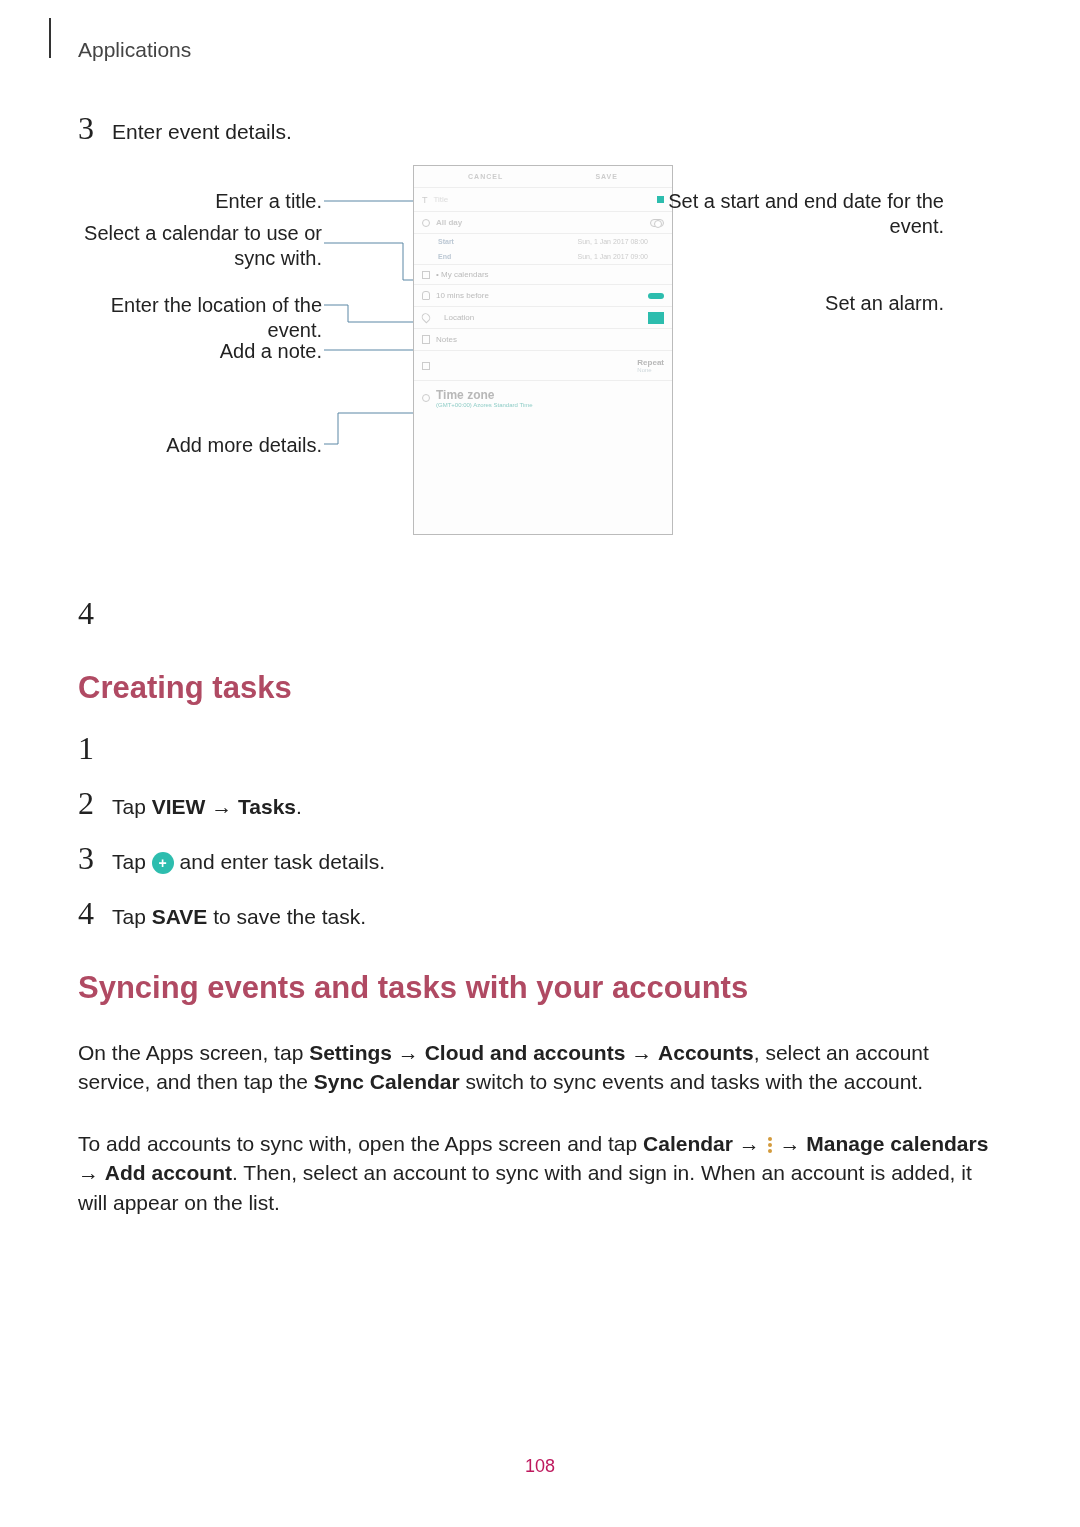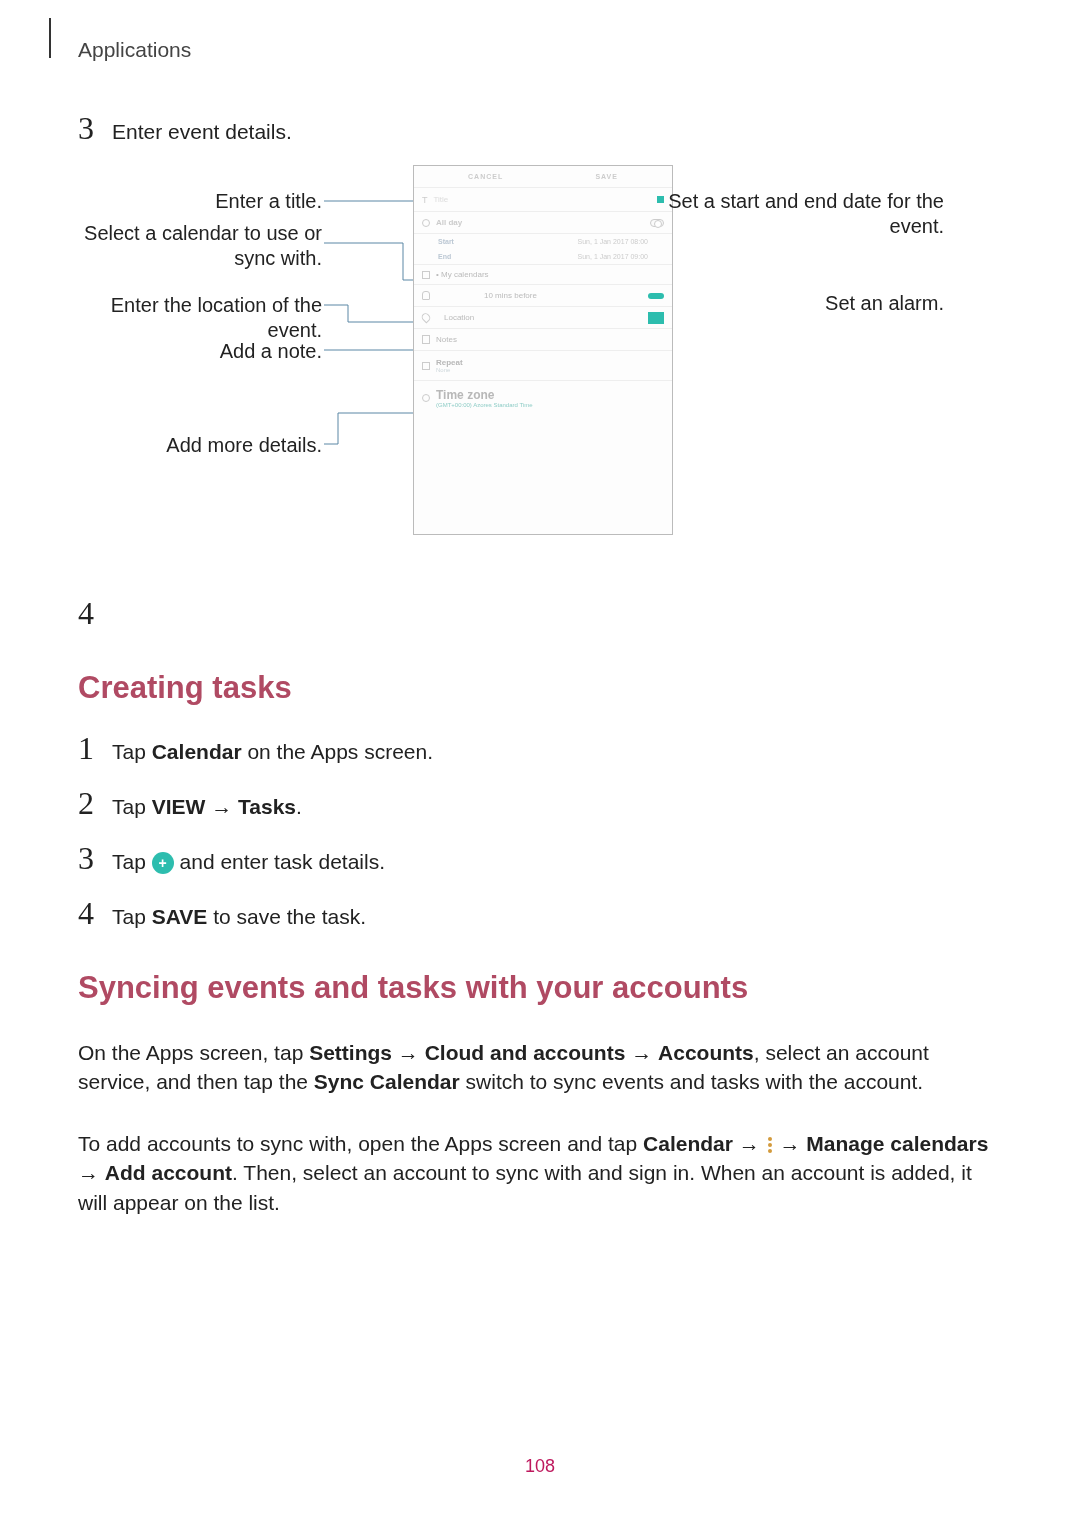--- a/index.html
+++ b/index.html
@@ -131,29 +131,29 @@
   .allday-row .clock { width:8px;height:8px;border:0.7px solid #ccc;border-radius:50%;margin-right:6px;}
   .allday-row .lbl { color:#ccc; font-weight:bold;}
   .allday-row .toggle { width:14px;height:8px;border:0.7px solid #ccc;border-radius:4px;margin-left:auto;position:relative;background:#fafafa;}
   .allday-row .toggle::after{content:'';position:absolute;right:1px;top:0.5px;width:6px;height:6px;border:0.5px solid #ccc;border-radius:50%;background:#fff;}
   .startend-box { border-bottom:1px solid #eee;}
   .startend-row { display:flex; padding:4px 24px 4px 24px; font-size:7px; color:#bcc8d4; font-weight:bold;}
   .startend-row .lbl{}
   .startend-row .val{margin-left:auto; color:#ccc; font-weight:normal;}
   .cal-row { height:20px;}
   .cal-row .cal-icon{width:8px;height:8px;border:0.7px solid #ccc;margin-right:6px;}
-  .alarm-row { height:22px;gap:48px;}
+  .alarm-row { height:22px;}
   .alarm-row .bell{width:8px;height:9px;border:0.7px solid #ccc;border-radius:3px 3px 1px 1px;margin-right:6px;}
   .alarm-row .switch{width:16px;height:6px;background:#2dbdae;border-radius:3px;margin-left:auto;}
   .loc-row { height:22px;gap:8px;}
   .loc-row .pin{width:8px;height:9px;border:0.7px solid #ccc;border-radius:50% 50% 50% 0;transform:rotate(-45deg);margin-right:6px;}
   .loc-row .map{width:16px;height:12px;background:#2dbdae;margin-left:auto;}
   .note-row{height:22px;}
   .note-row .note-icon{width:8px;height:9px;border:0.7px solid #ccc;margin-right:6px;}
-  .repeat-row{height:30px;}
+  .repeat-row{height:30px;justify-content:space-between;}
   .repeat-row .r-icon{width:8px;height:8px;border:0.7px solid #ccc;margin-right:6px;}
   .repeat-row .sub{font-size:6px;color:#cfd8dc;display:block;}
   .tz-row{height:34px;border-bottom:none;}
   .tz-row .tz-icon{width:8px;height:8px;border:0.7px solid #ccc;border-radius:50%;margin-right:6px;}
   .tz-row .sub{font-size:6px;color:#8fcdc7;display:block;}
 
   .callout {
     position: absolute;
     font-size: 20px;
     color: #222;
@@ -267,23 +267,20 @@
     </div>
 
     <div class="step">
       <div class="step-num">4</div>
     </div>
 
     <h2 class="section-heading">Creating tasks</h2>
 
     <div class="step">
       <div class="step-num">1</div>
-      <div class="step-text">
-        <span>Tap </span><span class="bold">Calendar</span><span> on the Apps screen.</span>
-      </div>
     </div>
     <div class="step">
       <div class="step-num">2</div>
       <div class="step-text">
         <span>Tap </span><span class="bold">VIEW</span>
         <span class="arrow">→</span>
         <span class="bold">Tasks</span><span>.</span>
       </div>
     </div>
     <div class="step">

